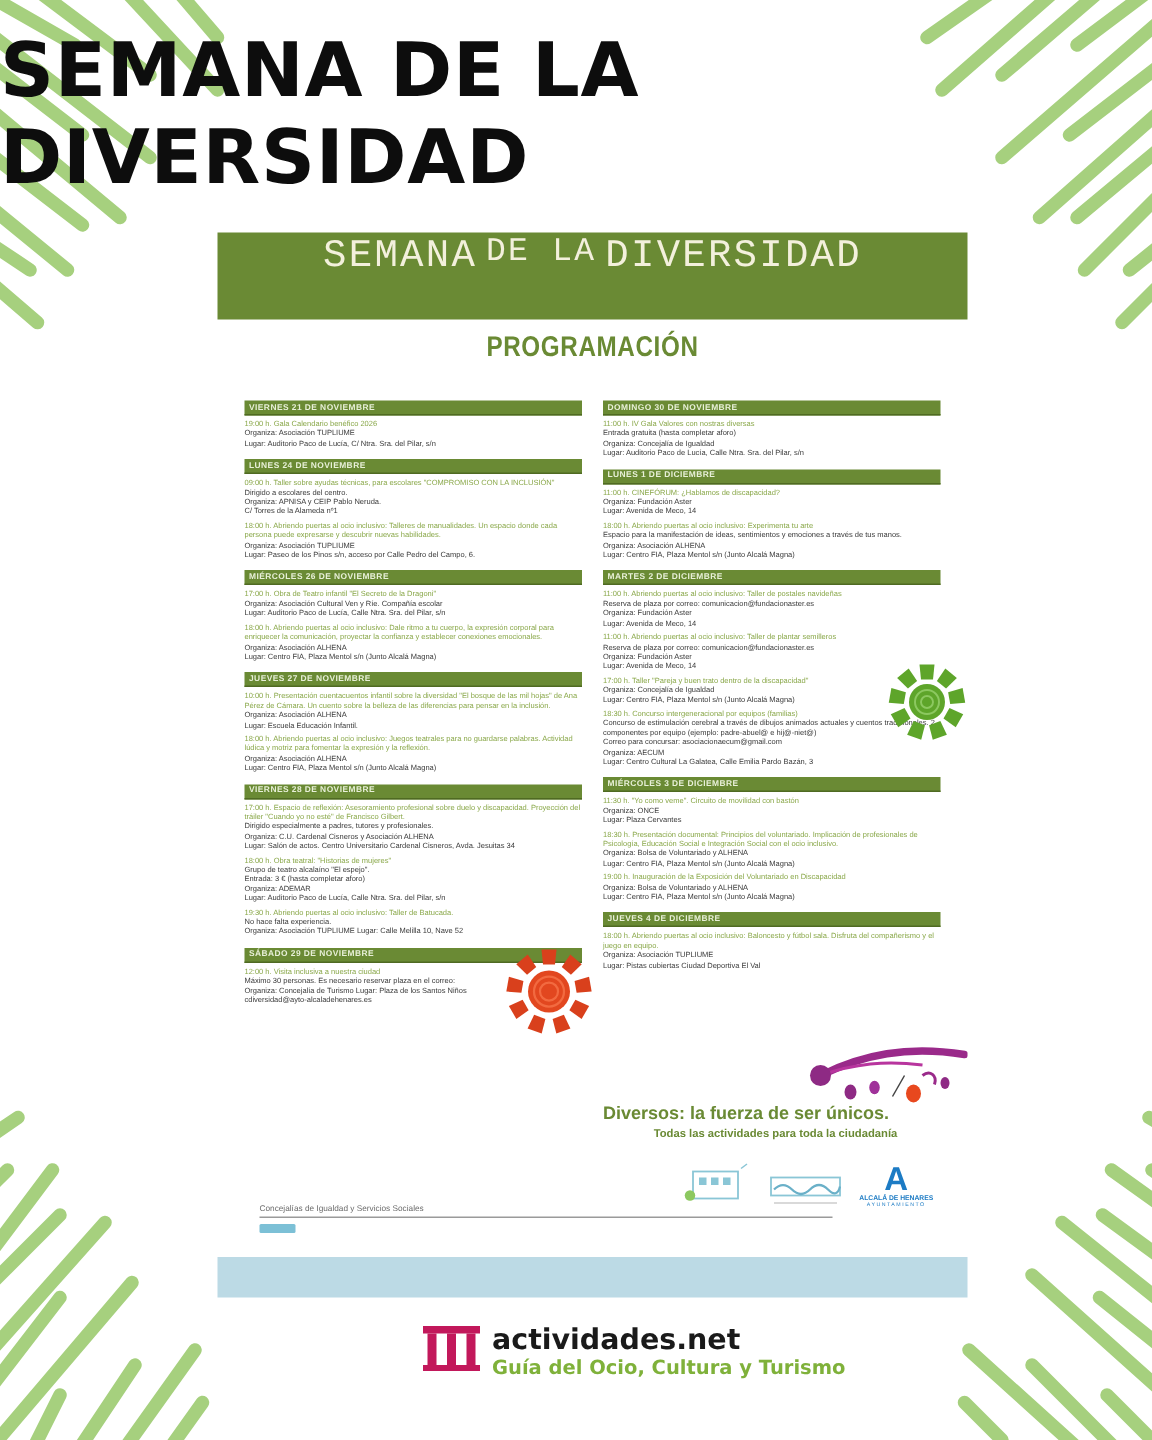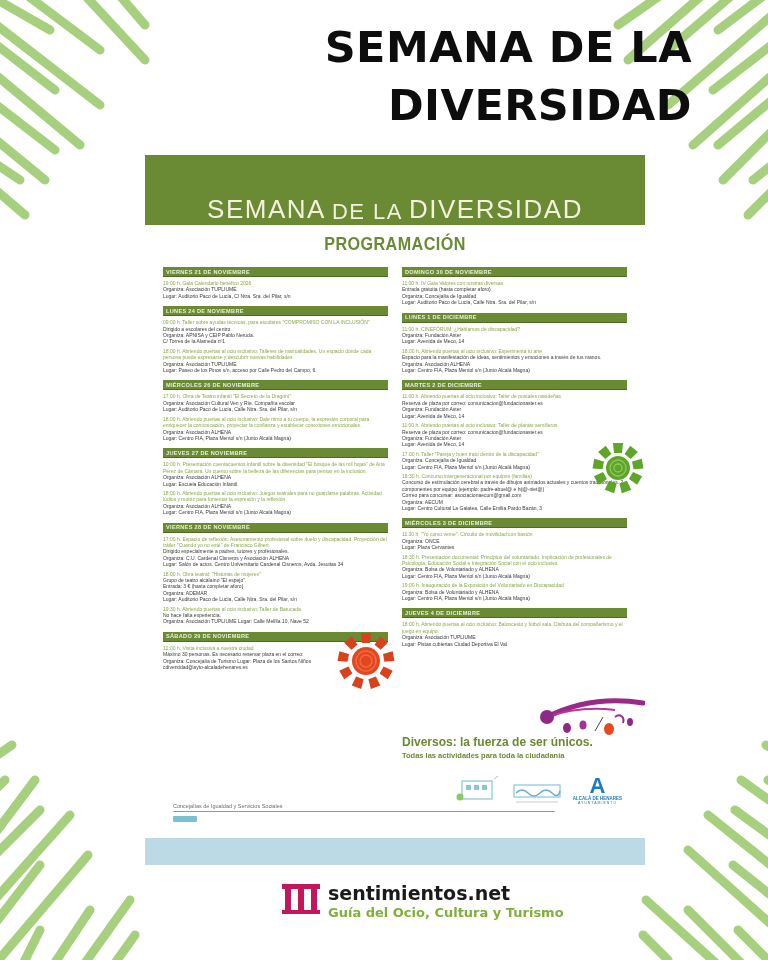--- a/index.html
+++ b/index.html
@@ -4,32 +4,32 @@
 <style>
   * { box-sizing: border-box; margin: 0; padding: 0; }
   html, body { width: 768px; height: 960px; background: #ffffff; overflow: hidden; }
   body { position: relative; font-family: "Liberation Sans", sans-serif; }
 
   .stripes { position: absolute; z-index: 0; }
   .stripes svg { display: block; }
 
   .headline {
     position: absolute; left: 0; top: 18px; width: 692px;
-    text-align: right; font-family: "DejaVu Sans", sans-serif; font-weight: bold;
-    font-size: 43px; line-height: 58px; color: #0d0d0d; letter-spacing: 0.5px; z-index: 2;
+    text-align: left; font-family: "DejaVu Sans", sans-serif; font-weight: bold;
+    font-size: 50px; line-height: 58px; color: #0d0d0d; letter-spacing: 0.5px; z-index: 2;
   }
 
   .poster {
     position: absolute; left: 145px; top: 155px; width: 500px; height: 710px;
     background: #ffffff; z-index: 1;
   }
   .poster-banner {
-    height: 70px; background: #6a8a34;
-    display: flex; align-items: flex-end; justify-content: center;
-    color: #f3f0dc; font-family: Liberation Sans, sans-serif; font-size: 26px; letter-spacing: 1.5px;
+    height: 58px; background: #6a8a34;
+    display: flex; align-items: flex-start; justify-content: center;
+    color: #f3f0dc; font-family: Liberation Mono, monospace; font-size: 26px; letter-spacing: 1.5px;
   }
   .poster-banner .small { font-size: 22px; margin: 0 6px; }
   .programa {
     text-align: center; color: #6a8a34; font-family: "Liberation Sans", sans-serif;
     font-weight: bold; font-size: 19px; margin-top: 8px; letter-spacing: 0.5px;
     transform: scaleX(0.85);
   }
 
   .cols { position: absolute; top: 112px; left: 18px; right: 18px; display: flex; gap: 14px; }
   .col { flex: 1; width: 225px; }
@@ -42,21 +42,21 @@
   .event { margin-top: 3px; margin-bottom: 3px; }
   .ev-title { color: #8aa84a; font-size: 5px; line-height: 6.4px; }
   .ev-line { color: #3a3a3a; font-size: 5px; line-height: 6.4px; }
 
   .sun-red { position: absolute; left: 190px; top: 475px; z-index: 3; }
   .sun-green { position: absolute; left: 445px; top: 285px; z-index: 3; }
   .flower { position: absolute; left: 390px; top: 540px; z-index: 3; }
 
   .slogan { position: absolute; left: 257px; top: 580px; width: 230px; }
   .slogan-1 { color: #6a8a34; font-size: 12px; font-weight: bold; }
-  .slogan-2 { color: #6a8a34; font-size: 7.5px; font-weight: bold; margin-top: 2px; }
+  .slogan-2 { color: #6a8a34; font-size: 7.5px; font-weight: bold; margin-top: 2px; text-align: center; }
 
   .footer-poster { position: absolute; left: 0; top: 620px; width: 500px; height: 90px; }
   .concejalias {
     position: absolute; left: 28px; top: 28px; font-size: 5.5px; color: #6c6c6c;
   }
   .footer-line { position: absolute; left: 28px; right: 90px; top: 36px; height: 1px; background: #9a9a9a; }
   .mini-badge { position: absolute; left: 28px; top: 41px; width: 24px; height: 6px; background: #7cc0d6; border-radius: 1px; }
   .logo-row { position: absolute; right: 20px; top: 0px; display: flex; gap: 8px; align-items: flex-end; }
   .logo-box { width: 50px; height: 30px; }
   .alcala { width: 55px; text-align: center; }
@@ -413,16 +413,16 @@
       <g fill="#c2185b">
         <rect x="0" y="0" width="38" height="5"></rect>
         <rect x="3" y="5" width="6" height="22"></rect>
         <rect x="16" y="5" width="6" height="22"></rect>
         <rect x="29" y="5" width="6" height="22"></rect>
         <rect x="0" y="26" width="38" height="4"></rect>
       </g>
     </svg>
   </span>
   <div class="brand-text">
-    <div class="brand-name">sentimientos.net</div>
+    <div class="brand-name">actividades.net</div>
     <div class="brand-sub">Guía del Ocio, Cultura y Turismo</div>
   </div>
 </div>
 
 </body></html>

